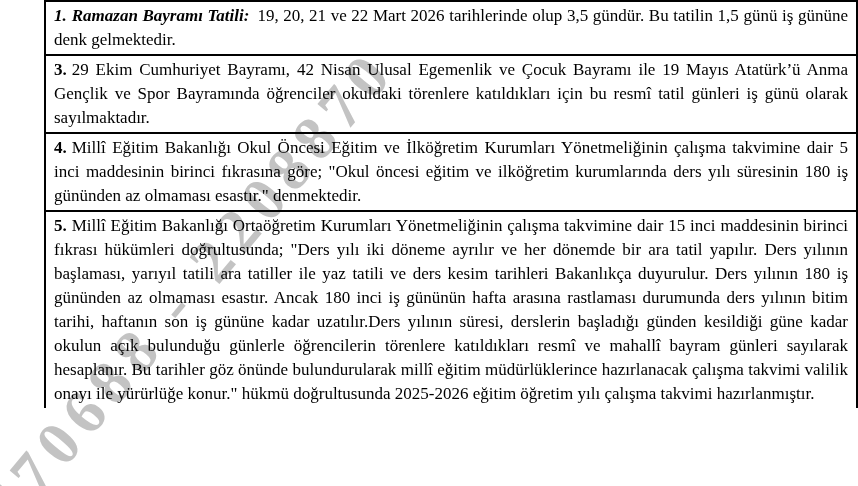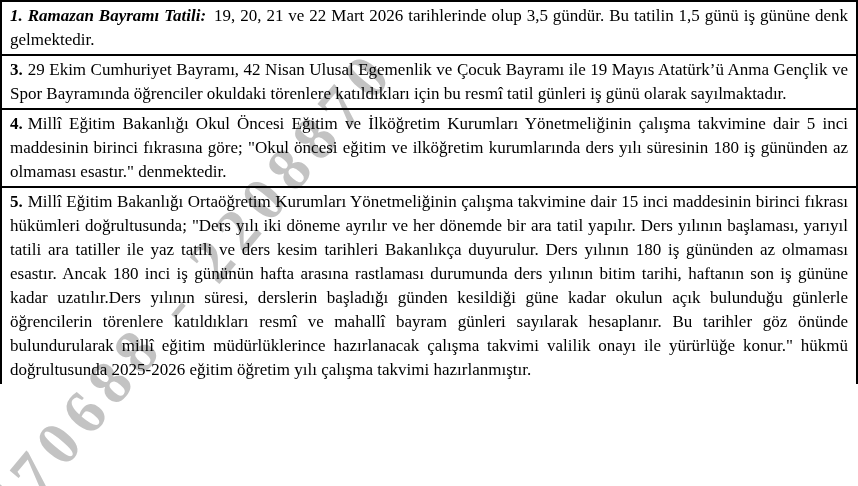--- a/index.html
+++ b/index.html
@@ -22,20 +22,21 @@
     letter-spacing:9px;
     color:#c3c3c3;
     white-space:nowrap;
     z-index:0;
     user-select:none;
   }
   .clauses{
     position:relative;z-index:1;
     border:2px solid #000000;
     border-bottom:none;
+    margin-left:44px;
   }
   .row{
     border-bottom:2px solid #000000;
     padding:2px 8px 2px 8px;
     box-sizing:border-box;
     background:transparent;
   }
   .row:last-child{border-bottom:none;}
   .cell{
     margin:0;

